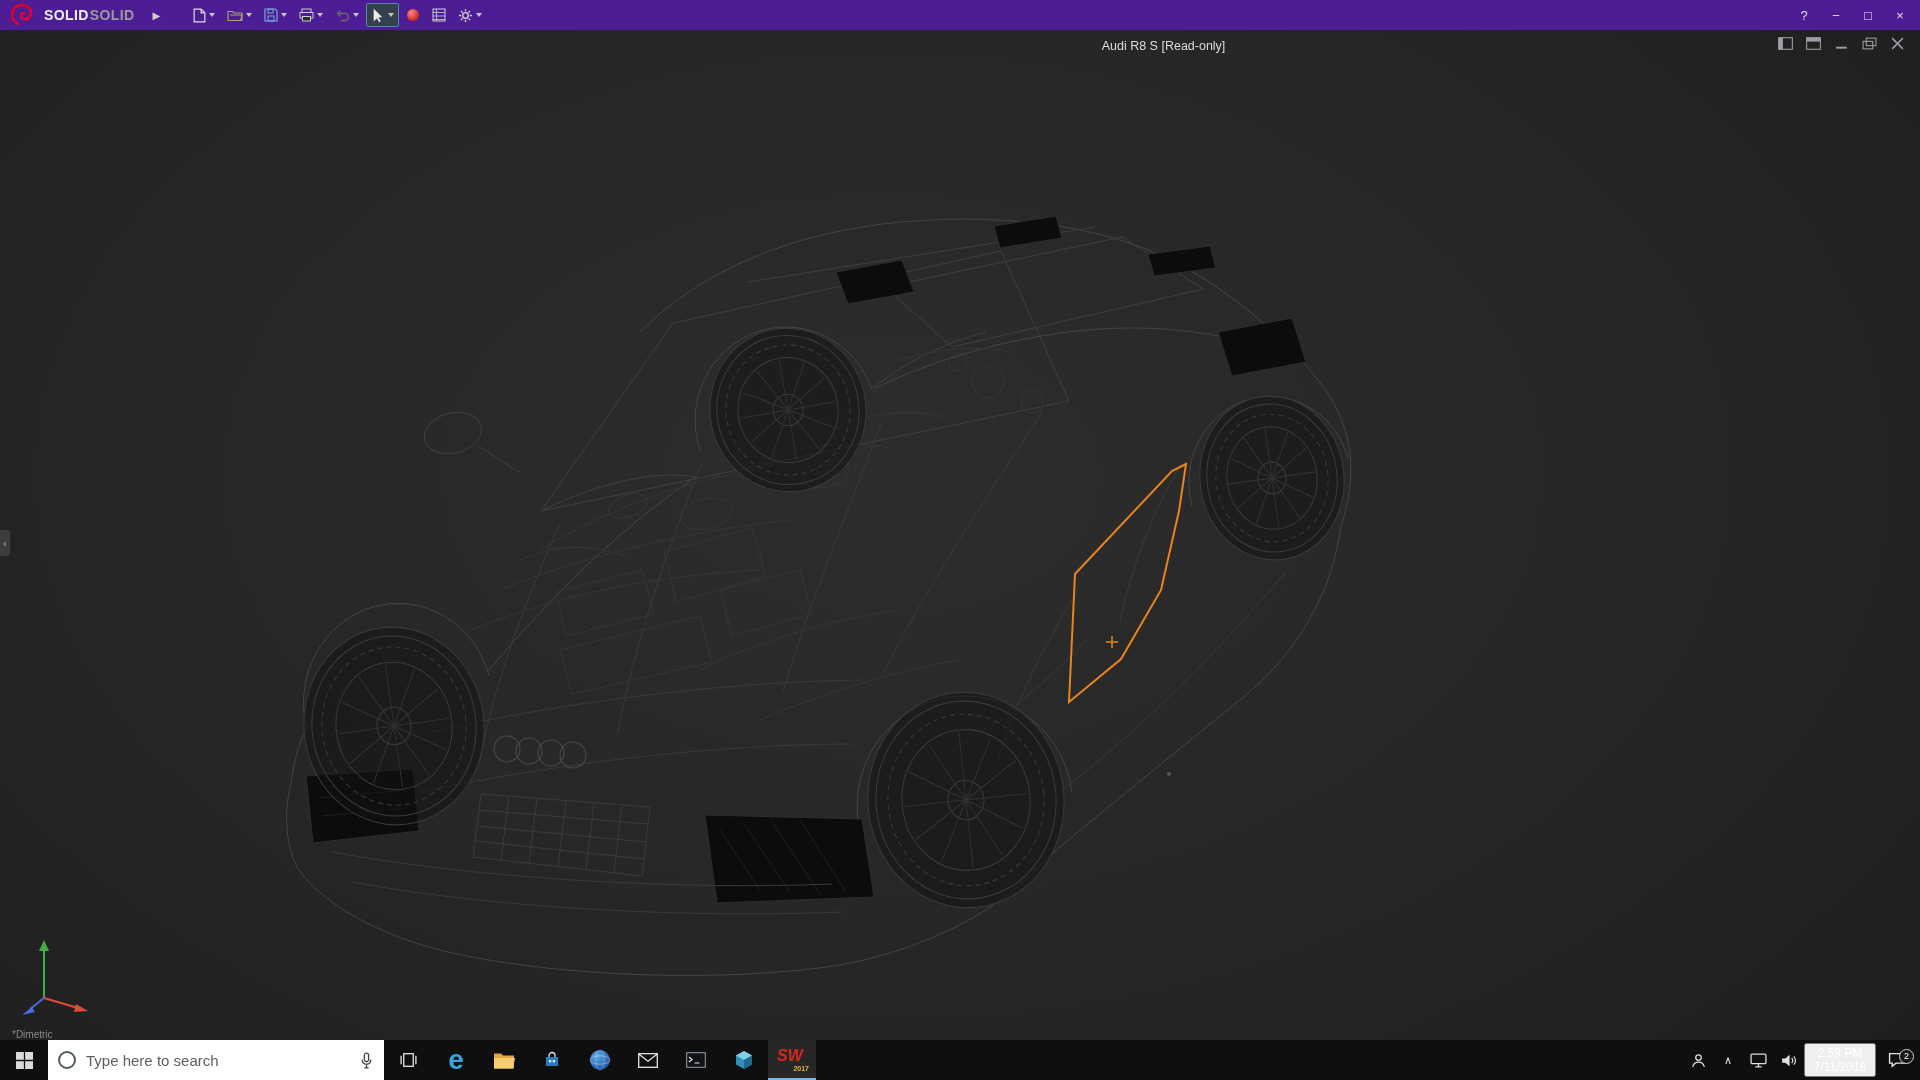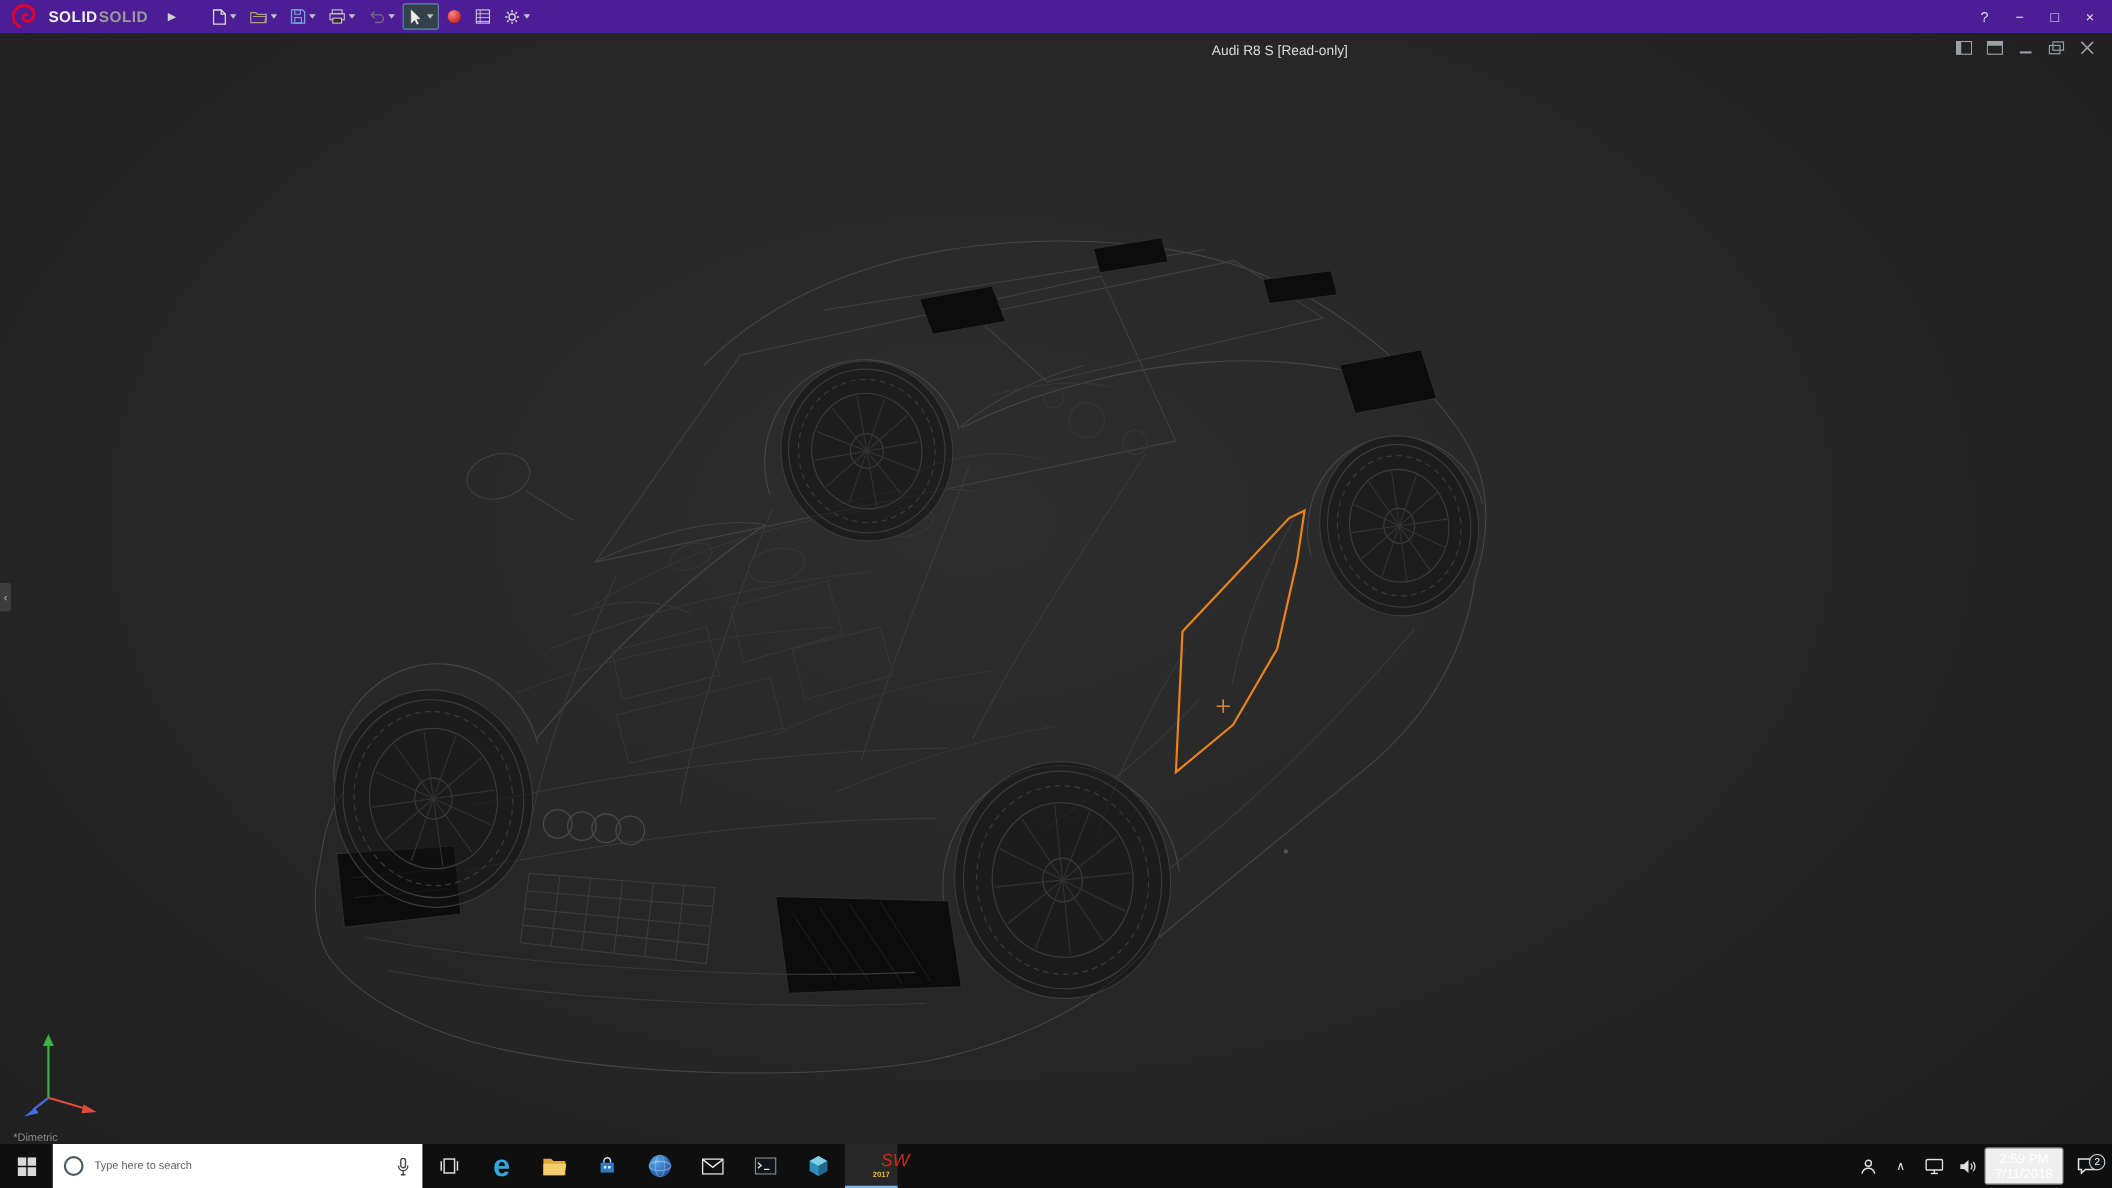--- a/index.html
+++ b/index.html
@@ -36,26 +36,26 @@
   .viewlabel{position:absolute;left:12px;bottom:0px;color:#8a8a8a;font-size:10px;}
 
   
   .taskbar{position:absolute;bottom:0;left:0;width:1920px;height:40px;background:#0f0f0f;
     display:flex;align-items:stretch;z-index:40;}
   .tk-btn{width:48px;display:flex;align-items:center;justify-content:center;background:transparent;
     border:none;padding:0;cursor:default;position:relative;}
   .tk-btn.active{background:rgba(255,255,255,.10);box-shadow:inset 0 -2px 0 #76b9ed;}
   .searchbox{width:336px;background:#ffffff;display:flex;align-items:center;padding:0 10px;box-sizing:border-box;gap:8px;}
   .cortana-ring{width:14px;height:14px;border:2.5px solid #4f5b62;border-radius:50%;flex:0 0 auto;}
-  .searchbox input{flex:1;border:none;outline:none;background:transparent;font-size:10px;color:#333;
+  .searchbox input{flex:1;border:none;outline:none;background:transparent;font-size:15px;color:#333;
     font-family:"Liberation Sans",sans-serif;}
   .searchbox input::placeholder{color:#5f5f5f;opacity:1;}
   .edge-e{color:#35a6dc;font-weight:bold;font-size:28px;line-height:28px;}
   .swico{position:relative;width:34px;height:26px;}
-  .swico .sw{color:#d8271b;font-weight:normal;font-style:italic;font-size:16px;position:absolute;left:2px;top:0;margin-left:24px;}
+  .swico .sw{color:#d8271b;font-weight:bold;font-style:italic;font-size:16px;position:absolute;left:2px;top:0;}
   .swico .yr{color:#e8b93a;font-weight:bold;font-size:7px;position:absolute;right:0;bottom:1px;}
   .tray{margin-left:auto;display:flex;align-items:center;gap:2px;padding-right:4px;}
   .tray .tk-btn{width:28px;}
   .tray-caret{color:#e8e8e8;font-size:11px;}
   .clock{width:72px;text-align:center;color:#fff;font-size:12px;line-height:14px;cursor:default;}
   .badge{position:absolute;right:2px;bottom:4px;width:13px;height:13px;border-radius:50%;background:#15181b;
     border:1px solid #d6d6d6;color:#fff;font-size:9px;line-height:13px;text-align:center;}
 </style>
 </head>
 <body>

